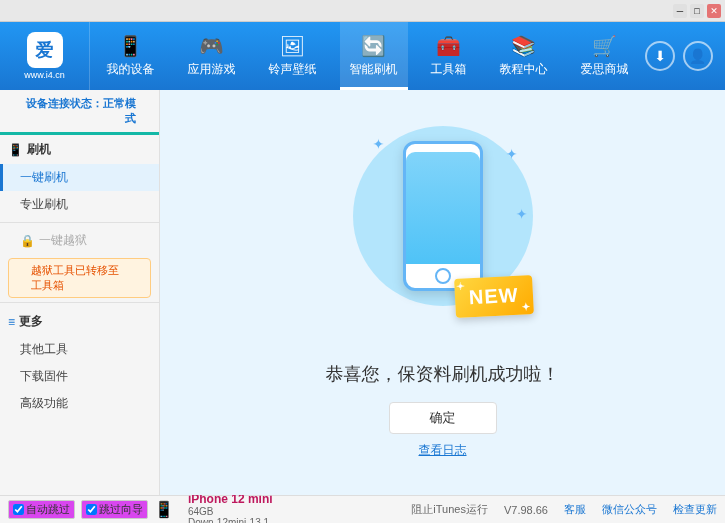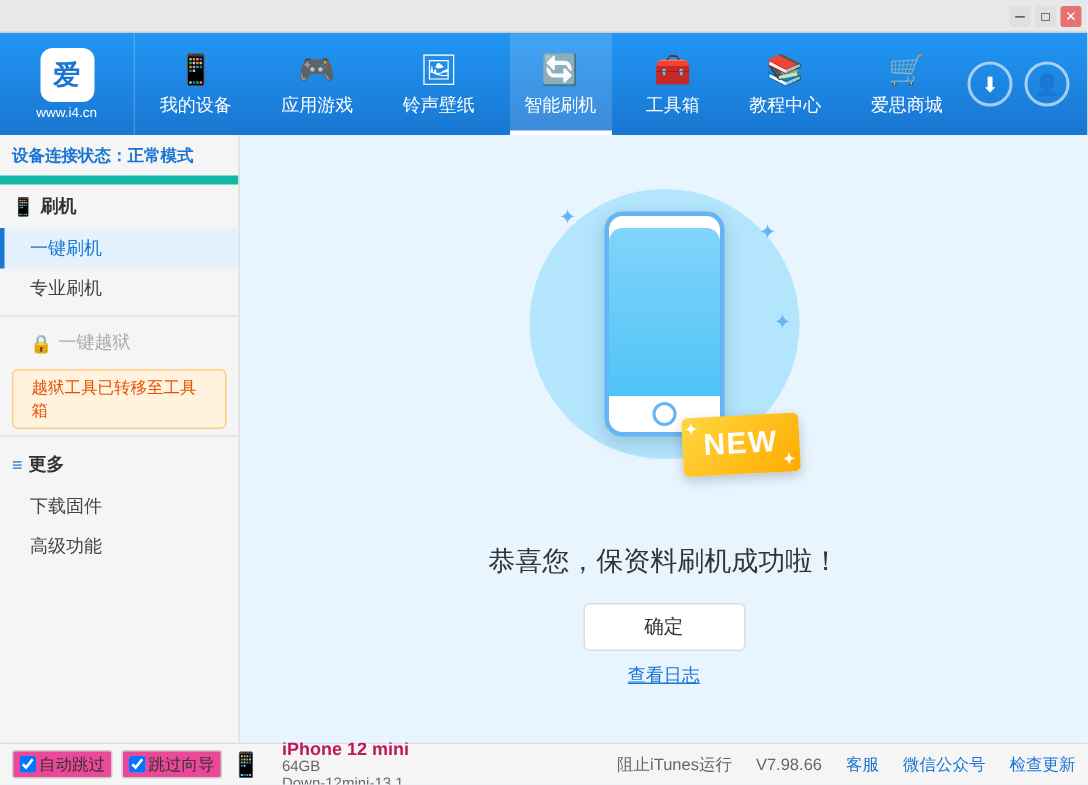--- a/index.html
+++ b/index.html
@@ -109,25 +109,26 @@
 
     
     .sidebar {
       width: 160px;
       background: #f5f5f5;
       border-right: 1px solid #e0e0e0;
       overflow-y: auto;
       flex-shrink: 0;
     }
     .status-bar-top {
-      padding: 6px 8px;
+      padding: 6px 23px;
       font-size: 11px;
       color: #666;
       background: #f5f5f5;
-      border-bottom: 6px solid #14b8a6;
+      border-bottom: 3px solid #14b8a6;
+      text-align: right;
     }
     .status-bar-top span { color: #1976d2; font-weight: bold; }
 
     .sidebar-section-header {
       display: flex;
       align-items: center;
       padding: 6px 8px;
       font-size: 12px;
       color: #333;
       font-weight: bold;
@@ -155,21 +156,21 @@
       display: flex;
       align-items: center;
       gap: 4px;
     }
 
     .notice-box {
       margin: 4px 8px;
       background: #fff3e0;
       border: 1px solid #ffcc80;
       border-radius: 4px;
-      padding: 4px 12px;
+      padding: 4px 22px;
       font-size: 11px;
       color: #e65100;
     }
 
     .sidebar-divider {
       height: 1px;
       background: #e0e0e0;
       margin: 4px 0;
     }
 
@@ -308,21 +309,21 @@
       align-items: center;
       gap: 6px;
     }
     .checkbox-group {
       display: flex;
       align-items: center;
       gap: 2px;
       font-size: 11px;
       color: #333;
       border: 1px solid #ccc;
-      background: #ec4899;
+      background: #d946ef;
       padding: 1px 4px;
       border-radius: 2px;
     }
     .checkbox-group input { width: 11px; height: 11px; }
 
     .device-info {
       margin-left: 8px;
     }
     .device-name {
       font-size: 12px;
@@ -423,20 +424,21 @@
       <span>一键越狱</span>
     </div>
     <div class="notice-box">越狱工具已转移至工具箱</div>
 
     <div class="sidebar-divider"></div>
 
     <div class="sidebar-section-header">
       <span class="icon">≡</span>
       <span>更多</span>
     </div>
+    <div class="sidebar-item">其他工具</div>
     <div class="sidebar-item">下载固件</div>
     <div class="sidebar-item">高级功能</div>
   </div>
 
   <div class="content-area">
 
     <div class="phone-illustration">
       <div class="circle-bg"></div>
 
       <div class="sparkle" style="top:10px;left:30px;">✦</div>

